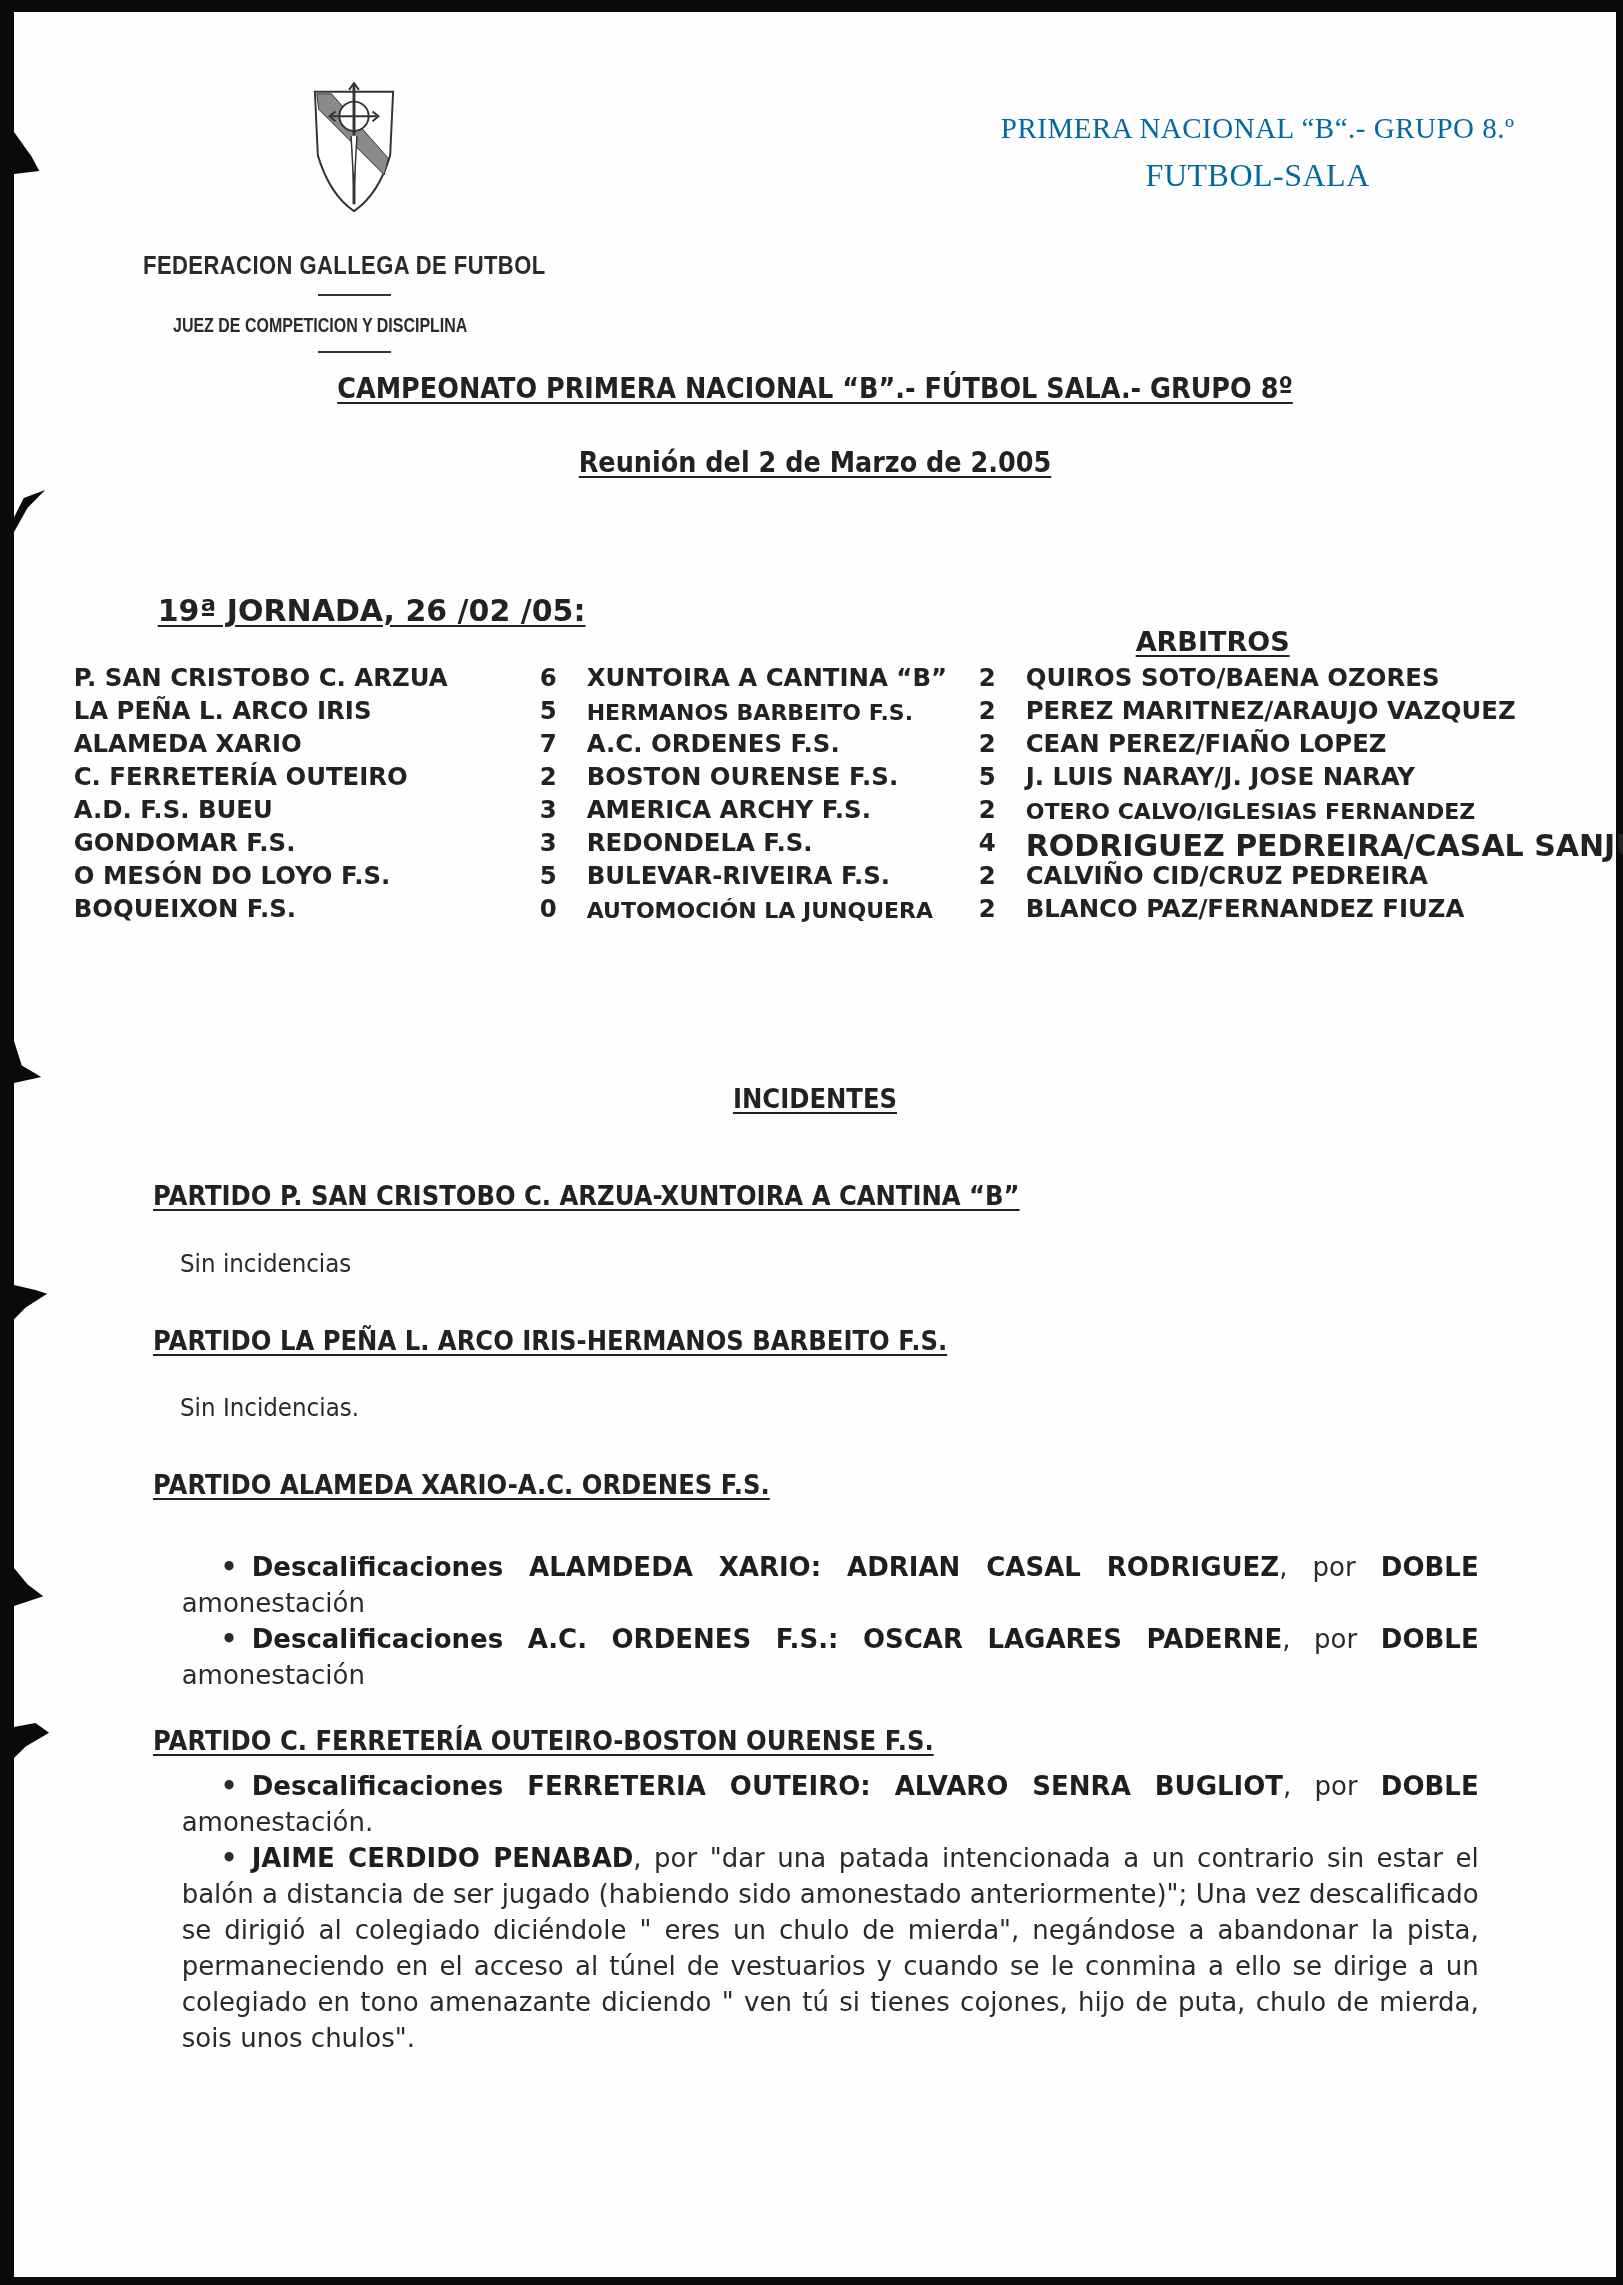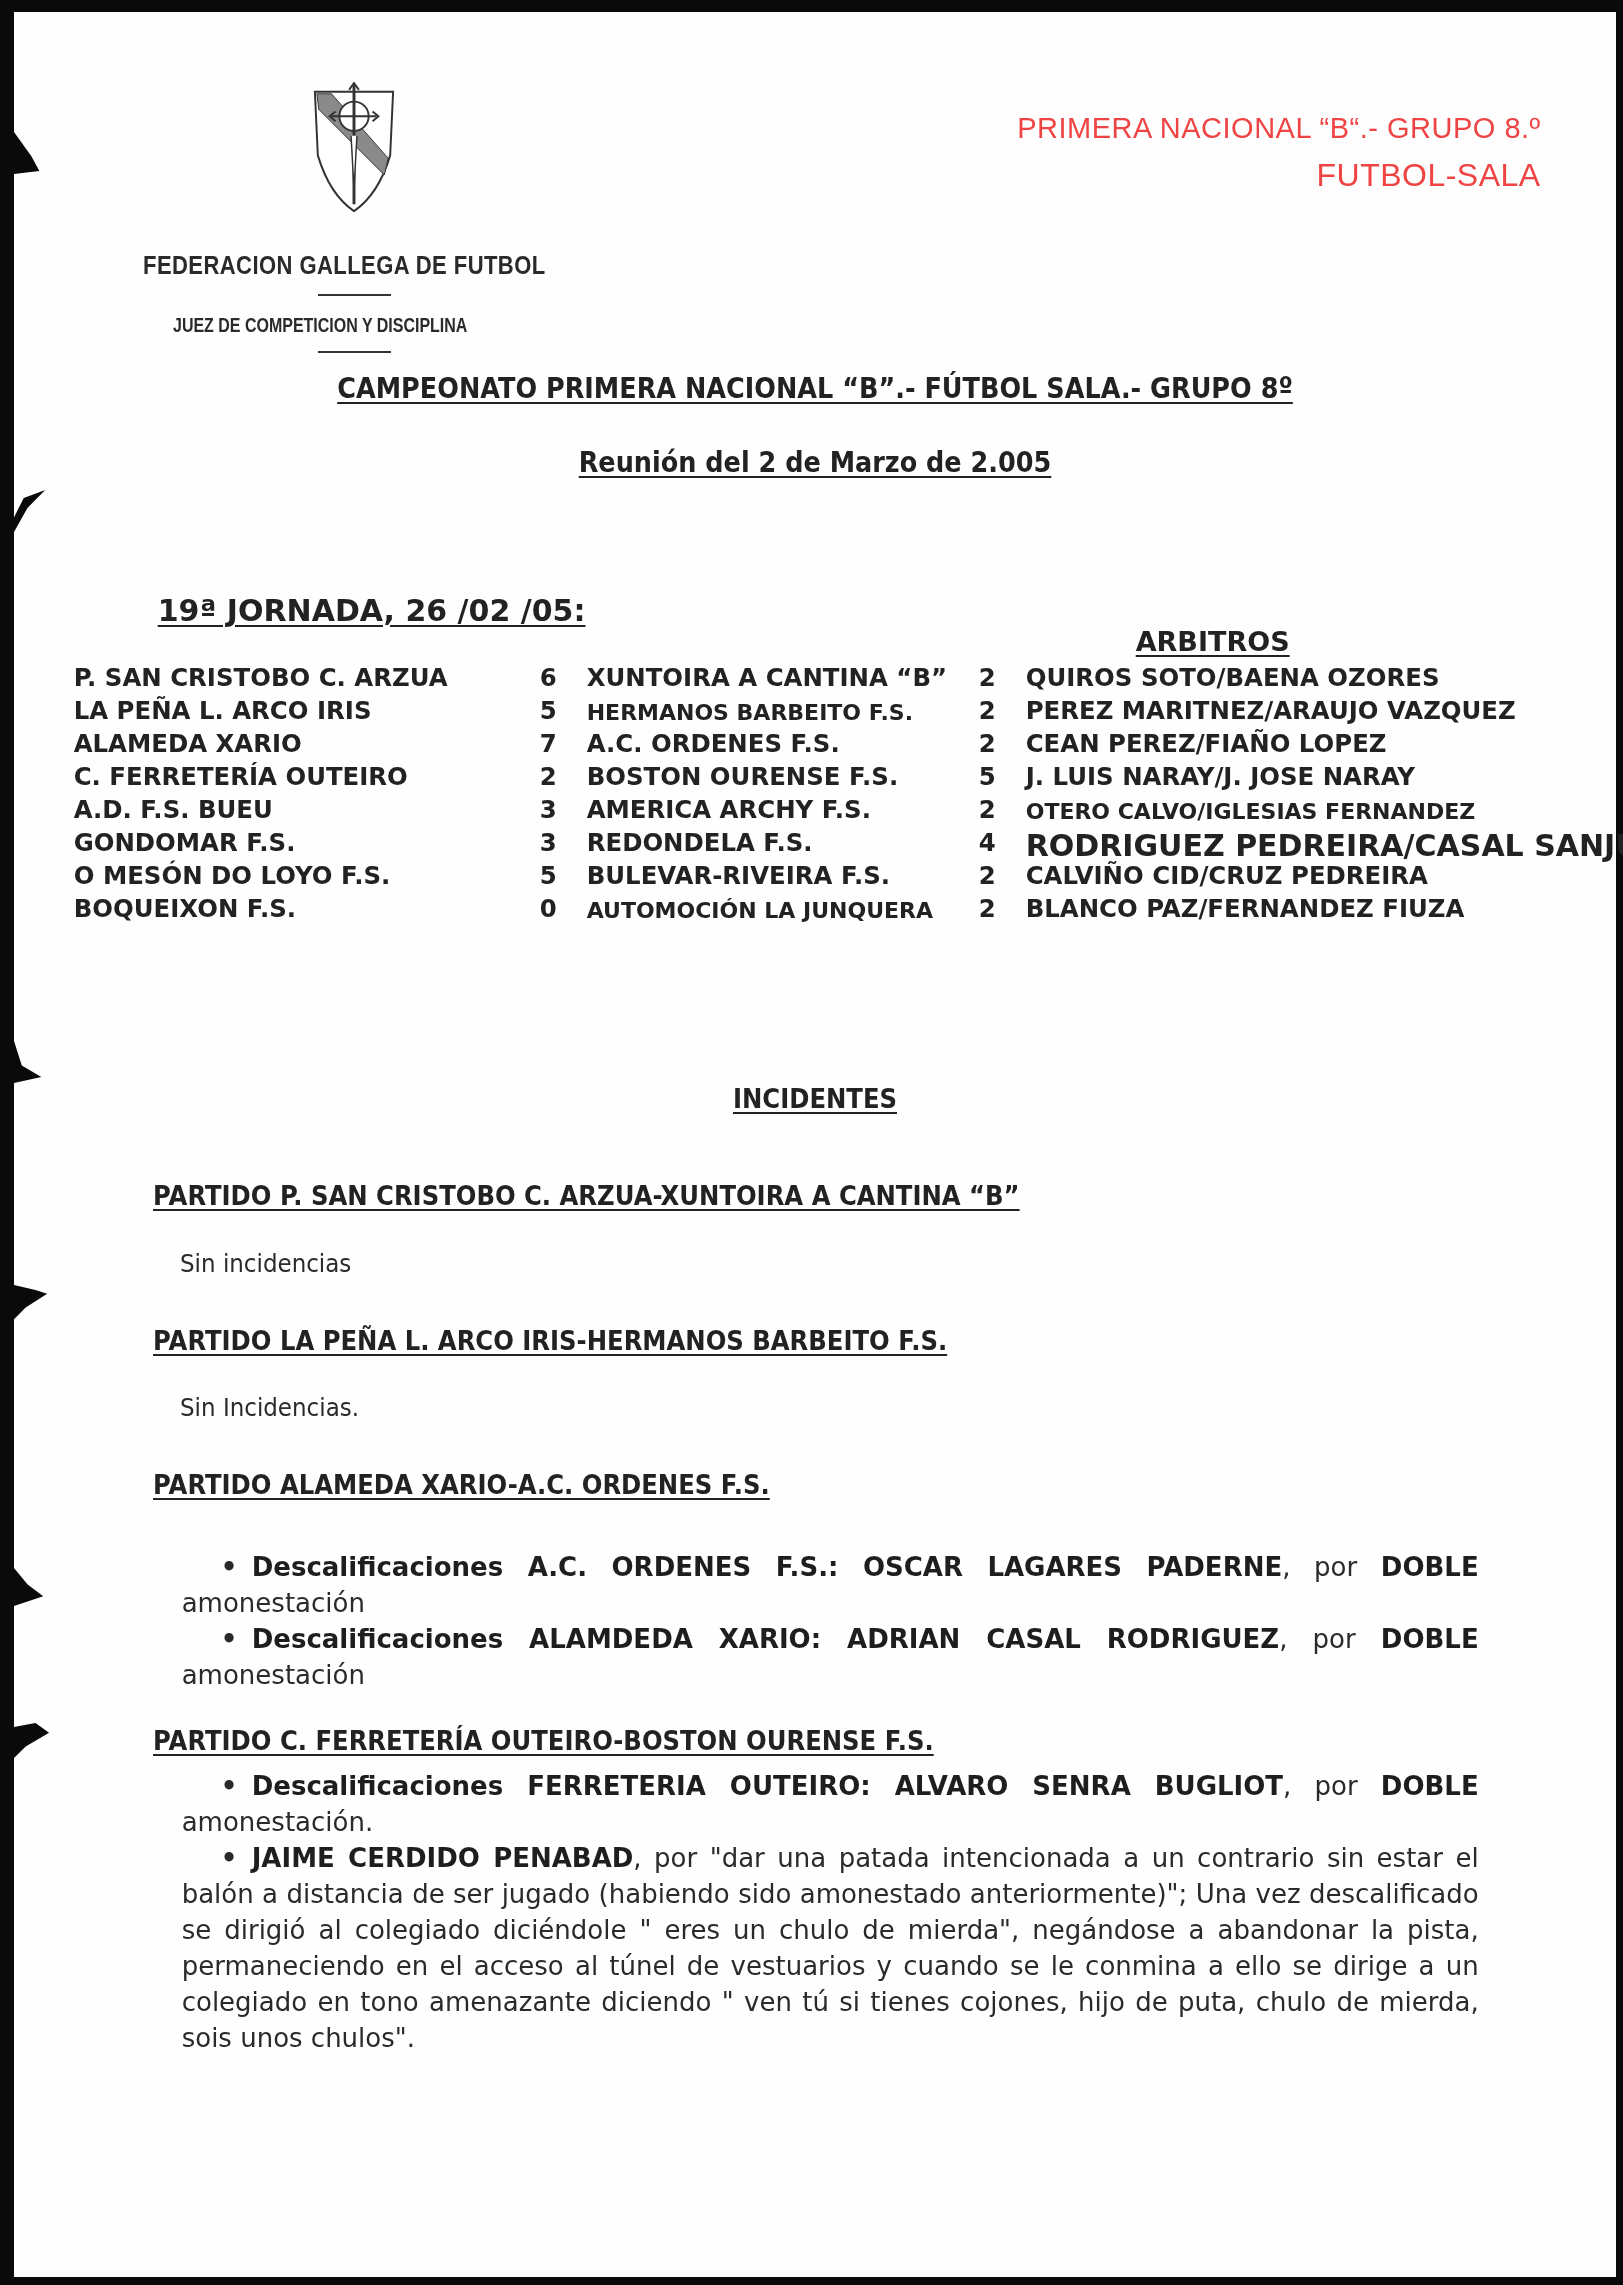--- a/index.html
+++ b/index.html
@@ -26,22 +26,22 @@
   }
   .rule1 { left: 304px; top: 282px; width: 73px; height: 2px; background: #333; }
   .fed-sub {
     left: 159px; top: 302px;
     font-family: "Liberation Sans", sans-serif; font-weight: bold;
     font-size: 19.5px; color: #2a2a2a;
     transform: scaleX(0.82); transform-origin: left top;
   }
   .rule2 { left: 304px; top: 339px; width: 73px; height: 2px; background: #333; }
   .hdr-right {
-    left: 961px; top: 100px; width: 566px; text-align: right;
-    font-family: Liberation Sans, sans-serif; color: #ef4444;
+    left: 961px; top: 100px; width: 566px; text-align: center;
+    font-family: Liberation Serif, serif; color: #0369a1;
   }
   .hdr-right .l1 { font-size: 29px; letter-spacing: 0.5px; }
   .hdr-right .l2 { font-size: 32px; margin-top: 12px; letter-spacing: 0.5px; }
   .u { text-decoration: underline; text-decoration-thickness: 2px; text-underline-offset: 3.9px; }
   .title-main {
     left: 0; width: 1602px; top: 359px; text-align: center;
     font-family: "DejaVu Sans", sans-serif; font-weight: bold; font-size: 29px;
     transform: scaleX(0.88); transform-origin: center top;
   }
   .title-date {
@@ -199,24 +199,24 @@
 
   <div class="abs partido u" style="top:1168px">PARTIDO P. SAN CRISTOBO C. ARZUA-XUNTOIRA A CANTINA “B”</div>
   <div class="abs plain" style="top:1237px">Sin incidencias</div>
 
   <div class="abs partido u" style="top:1313px">PARTIDO LA PEÑA L. ARCO IRIS-HERMANOS BARBEITO F.S.</div>
   <div class="abs plain" style="top:1381px">Sin Incidencias.</div>
 
   <div class="abs partido u" style="top:1457px">PARTIDO ALAMEDA XARIO-A.C. ORDENES F.S.</div>
   <div class="abs para" style="top:1537px">
     <div>
+      <span class="bullet">•</span><b>Descalificaciones ALAMDEDA XARIO: ADRIAN CASAL RODRIGUEZ</b><span>, por </span><b>DOBLE</b><span> amonestación</span>
+    </div>
+    <div>
       <span class="bullet">•</span><b>Descalificaciones A.C. ORDENES F.S.: OSCAR LAGARES PADERNE</b><span>, por </span><b>DOBLE</b><span> amonestación</span>
-    </div>
-    <div>
-      <span class="bullet">•</span><b>Descalificaciones ALAMDEDA XARIO: ADRIAN CASAL RODRIGUEZ</b><span>, por </span><b>DOBLE</b><span> amonestación</span>
     </div>
   </div>
 
   <div class="abs partido u" style="top:1713px">PARTIDO C. FERRETERÍA OUTEIRO-BOSTON OURENSE F.S.</div>
   <div class="abs para" style="top:1756px">
     <div>
       <span class="bullet">•</span><b>Descalificaciones FERRETERIA OUTEIRO: ALVARO SENRA BUGLIOT</b><span>, por </span><b>DOBLE</b><span> amonestación.</span>
     </div>
     <div>
       <span class="bullet">•</span><b>JAIME CERDIDO PENABAD</b><span>, por "dar una patada intencionada a un contrario sin estar el balón a distancia de ser jugado (habiendo sido amonestado anteriormente)"; Una vez descalificado se dirigió al colegiado diciéndole " eres un chulo de mierda", negándose a abandonar la pista, permaneciendo en el acceso al túnel de vestuarios y cuando se le conmina a ello se dirige a un colegiado en tono amenazante diciendo " ven tú si tienes cojones, hijo de puta, chulo de mierda, sois unos chulos".</span>

